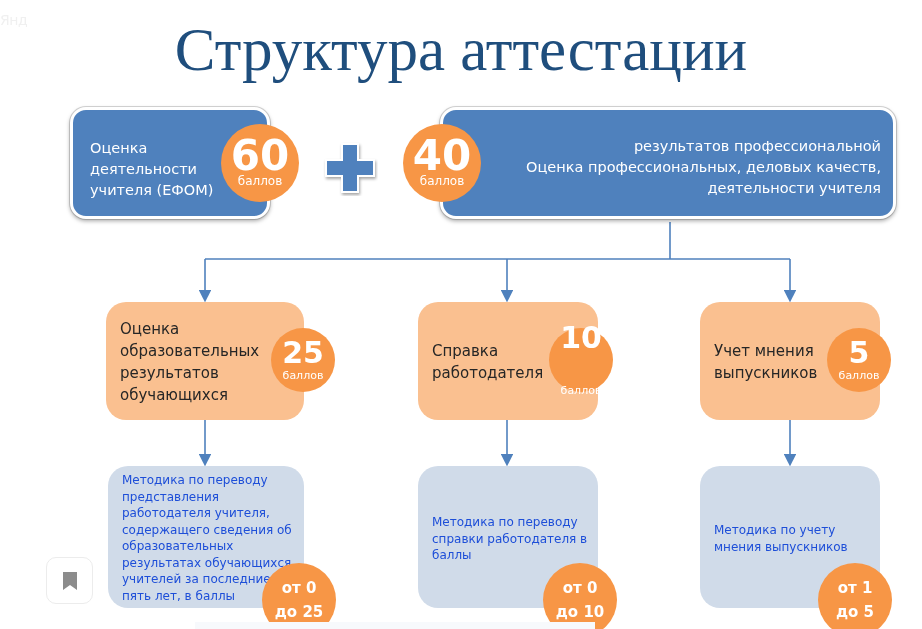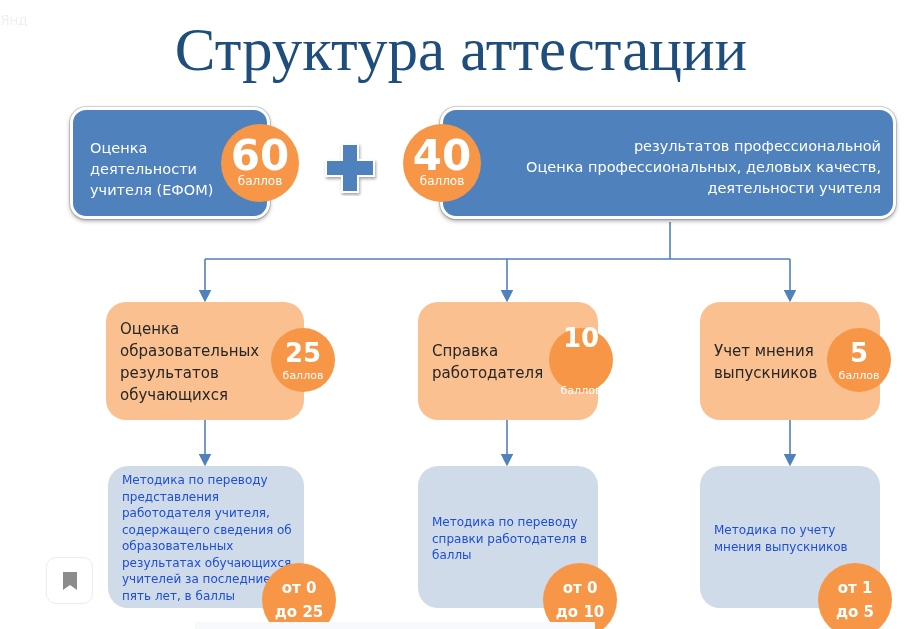--- a/index.html
+++ b/index.html
@@ -44,21 +44,21 @@
   .ob1 { left: 106px; top: 302px; width: 198px; height: 118px; }
   .ob1 .txt { position: absolute; left: 14px; top: 16px; }
   .ob2 { left: 418px; top: 302px; width: 180px; height: 118px; }
   .ob2 .txt { position: absolute; left: 14px; top: 38px; }
   .ob3 { left: 700px; top: 302px; width: 180px; height: 118px; }
   .ob3 .txt { position: absolute; left: 14px; top: 38px; }
 
   .badge-25 { left: 271px; top: 328px; width: 64px; height: 64px; }
   .badge-10 { left: 549px; top: 328px; width: 64px; height: 64px; gap: 30px; }
   .badge-5  { left: 827px; top: 328px; width: 64px; height: 64px; }
-  .badge-sm .num { font-size: 26px; line-height: 30px; }
+  .badge-sm .num { font-size: 30px; line-height: 30px; }
   .badge-sm .unit { font-size: 11px; }
 
   .light-box {
     position: absolute; background: #d0dbe9; border-radius: 20px;
     color: #1d4ed8; font-size: 12px; line-height: 16.5px;
   }
   .lb1 { left: 108px; top: 466px; width: 196px; height: 142px; }
   .lb1 .txt { position: absolute; left: 14px; top: 6px; width: 180px; }
   .lb2 { left: 418px; top: 466px; width: 180px; height: 142px; }
   .lb2 .txt { position: absolute; left: 14px; top: 48px; width: 160px; }

